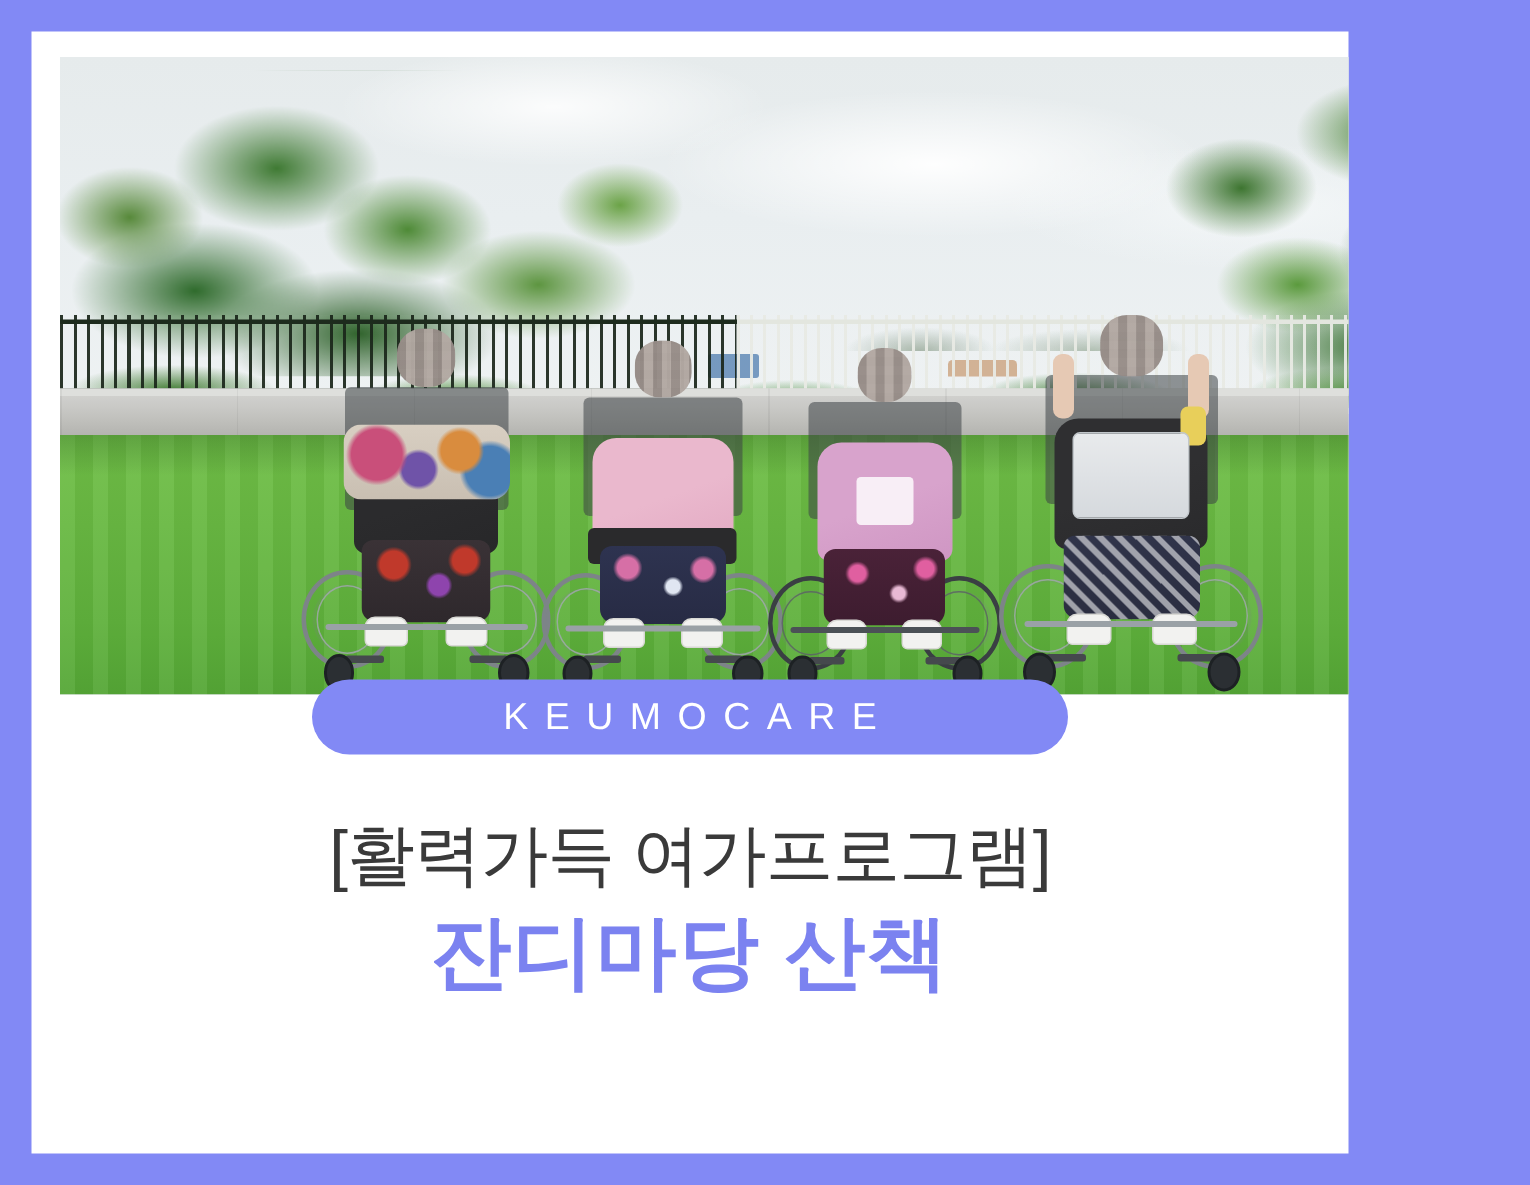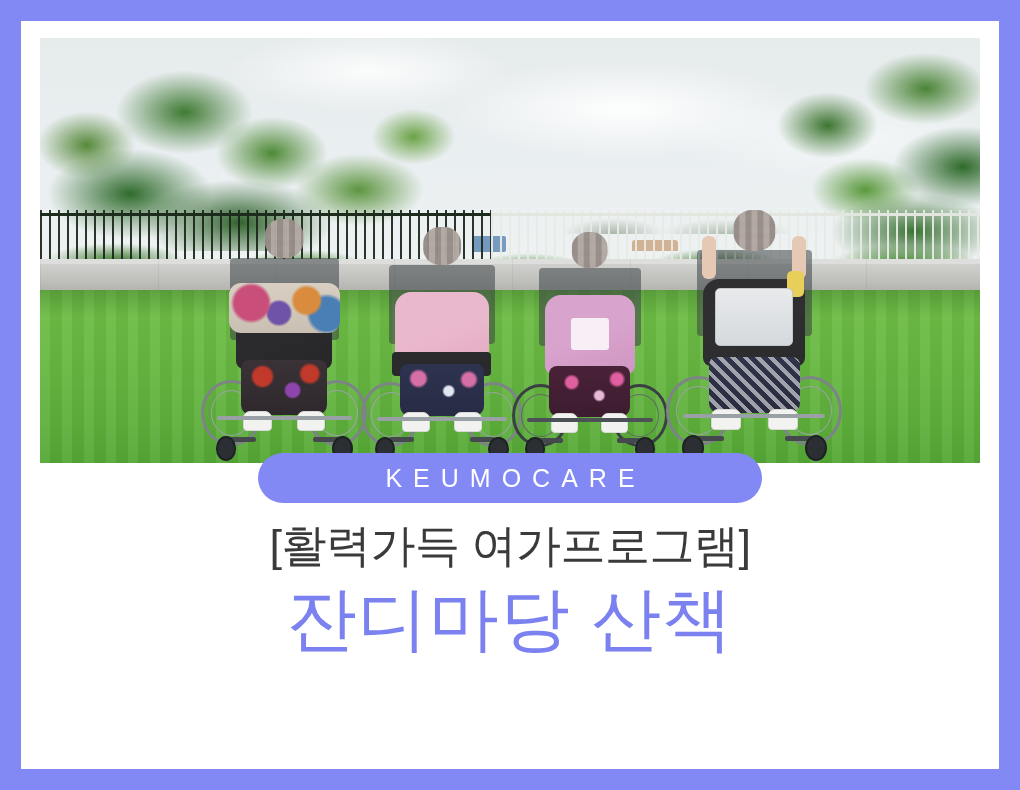--- a/index.html
+++ b/index.html
@@ -18,21 +18,21 @@
     width: 1020px;
     height: 790px;
     box-sizing: border-box;
     background: #8289f5;
     padding: 21px;
     overflow: hidden;
   }
 
   .card {
     position: relative;
-    width: 978px;
+    width: 878px;
     height: 748px;
     background: #ffffff;
     box-sizing: border-box;
     overflow: hidden;
   }
 
   
   .photo-wrap {
     position: absolute;
     left: 19px;
@@ -467,34 +467,34 @@
     letter-spacing: 11px;
     text-indent: 11px;
     z-index: 5;
   }
 
   
   .text-block {
     position: absolute;
     left: 0;
     right: 0;
-    top: 500px;
+    top: 524px;
     text-align: center;
   }
   .subtitle {
     font-size: 45px;
     font-weight: 400;
     color: #3a3a3a;
     letter-spacing: -0.5px;
     line-height: 1.1;
   }
   .title {
     margin-top: 12px;
-    font-size: 70px;
-    font-weight: 400;
+    font-size: 54px;
+    font-weight: 700;
     color: #7b82f0;
     letter-spacing: 1px;
     line-height: 1.05;
   }
   .date {
     margin-top: 22px;
     font-size: 31px;
     font-weight: 400;
     color: #3b3b3b;
     letter-spacing: 0px;

